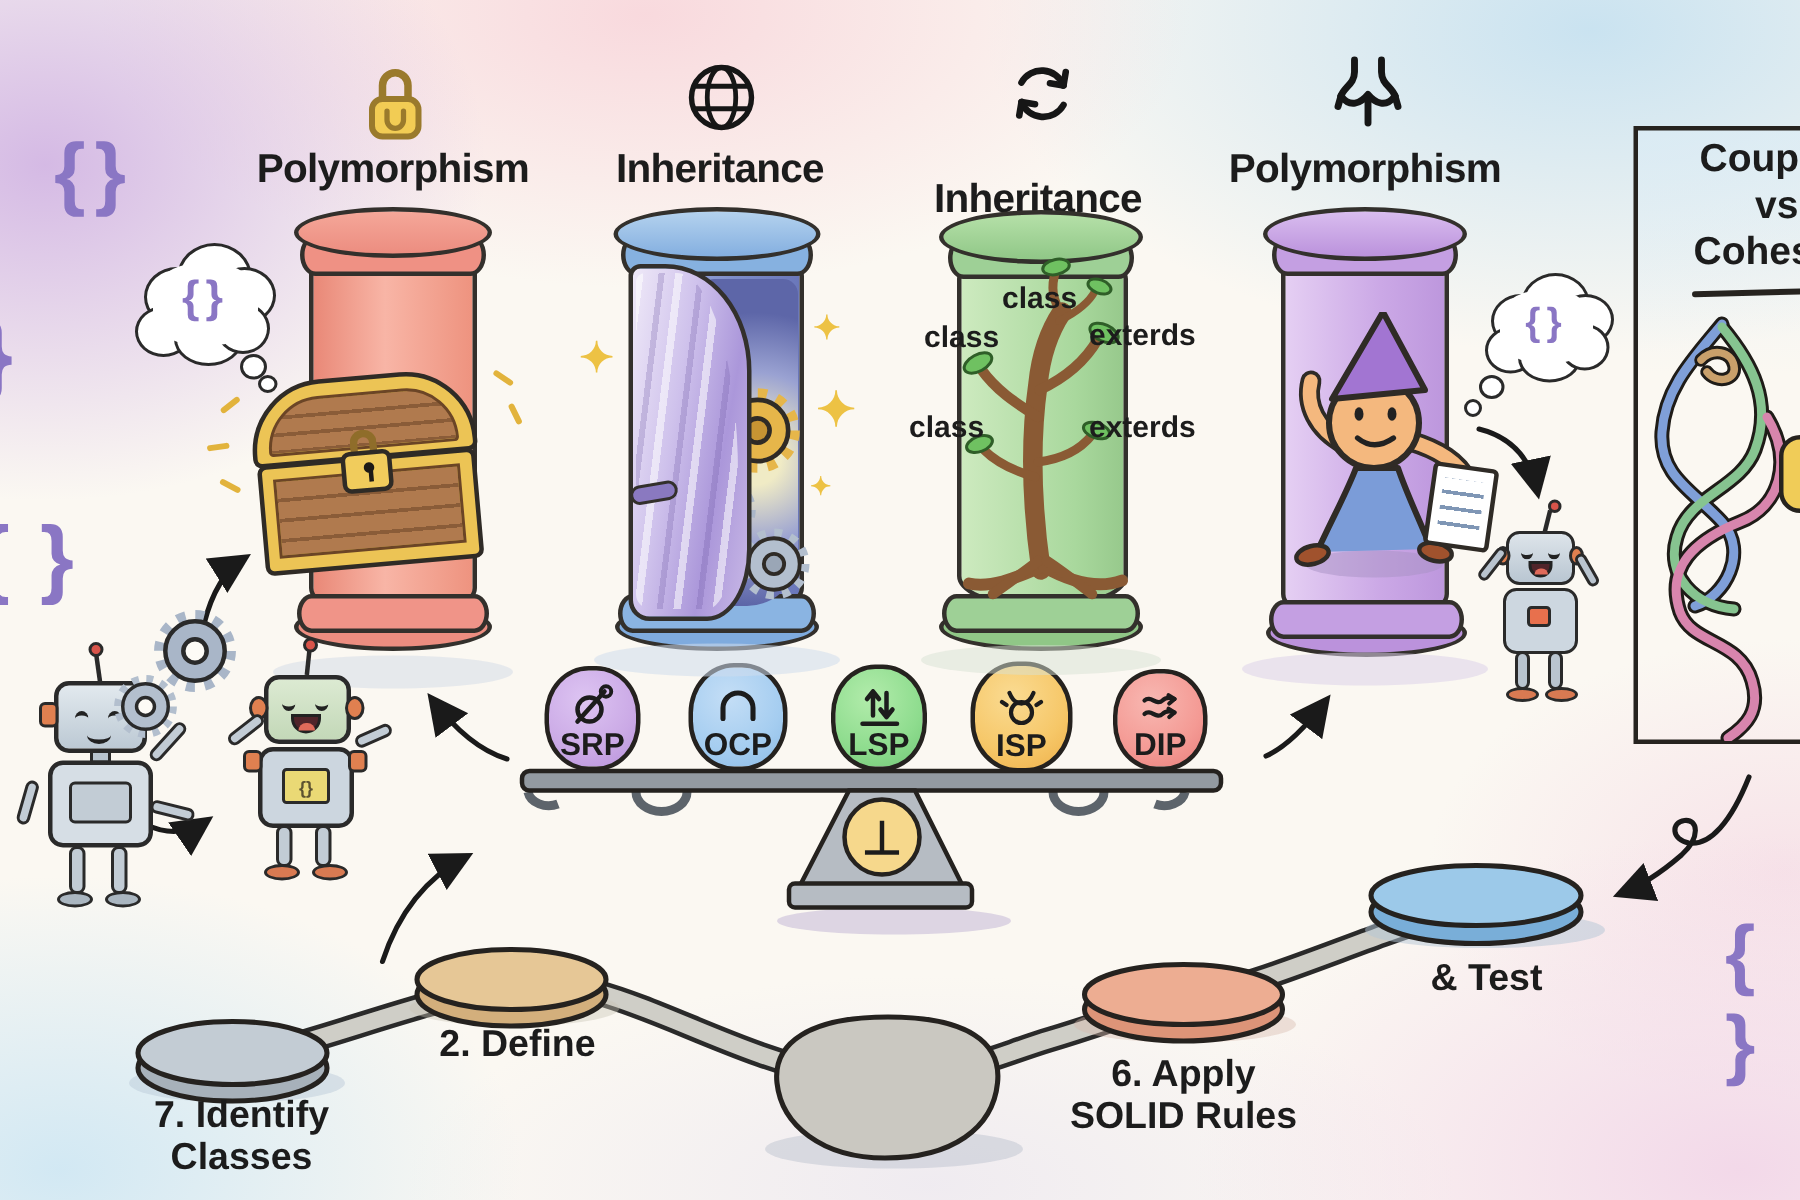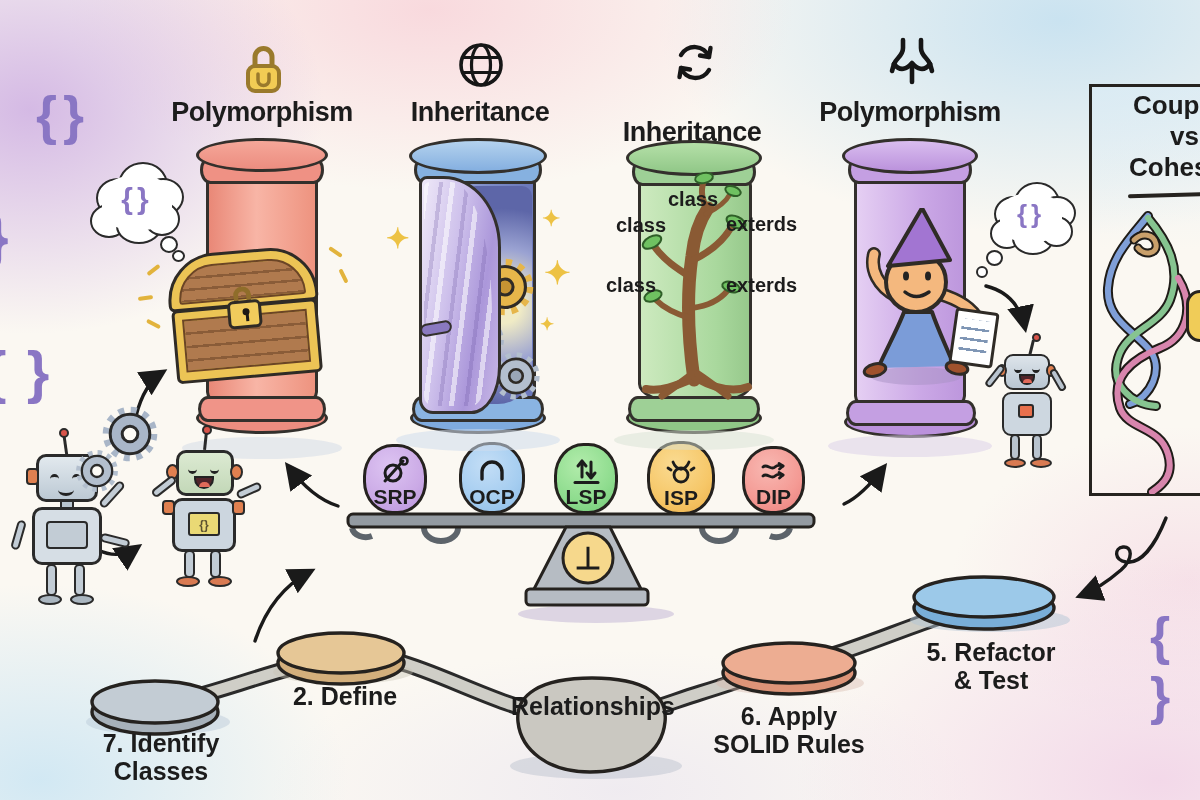--- a/index.html
+++ b/index.html
@@ -450,24 +450,22 @@
   <div class="abs" style="left:1186px;top:290px;width:26px;height:52px;background:#f0cc58;border:3px solid #26231f;border-radius:14px 0 0 14px;box-sizing:border-box;z-index:4;"></div>
 
   <div class="steplabel" style="left:56px;top:729px;">
     <div>7. Identify Classes</div>
       <div></div>
   </div>
   <div class="steplabel" style="left:240px;top:682px;">
     <div>2. Define</div>
   </div>
   <div class="steplabel" style="left:488px;top:692px;">
-      <div>Relationships</div>
   </div>
   <div class="steplabel" style="left:684px;top:702px;">
     <div>6. Apply</div>
       <div>SOLID Rules</div>
   </div>
   <div class="steplabel" style="left:886px;top:638px;">
-    <div>5. Refactor</div>
       <div>&amp; Test</div>
   </div>
 
 </div>
 
 </body></html>

